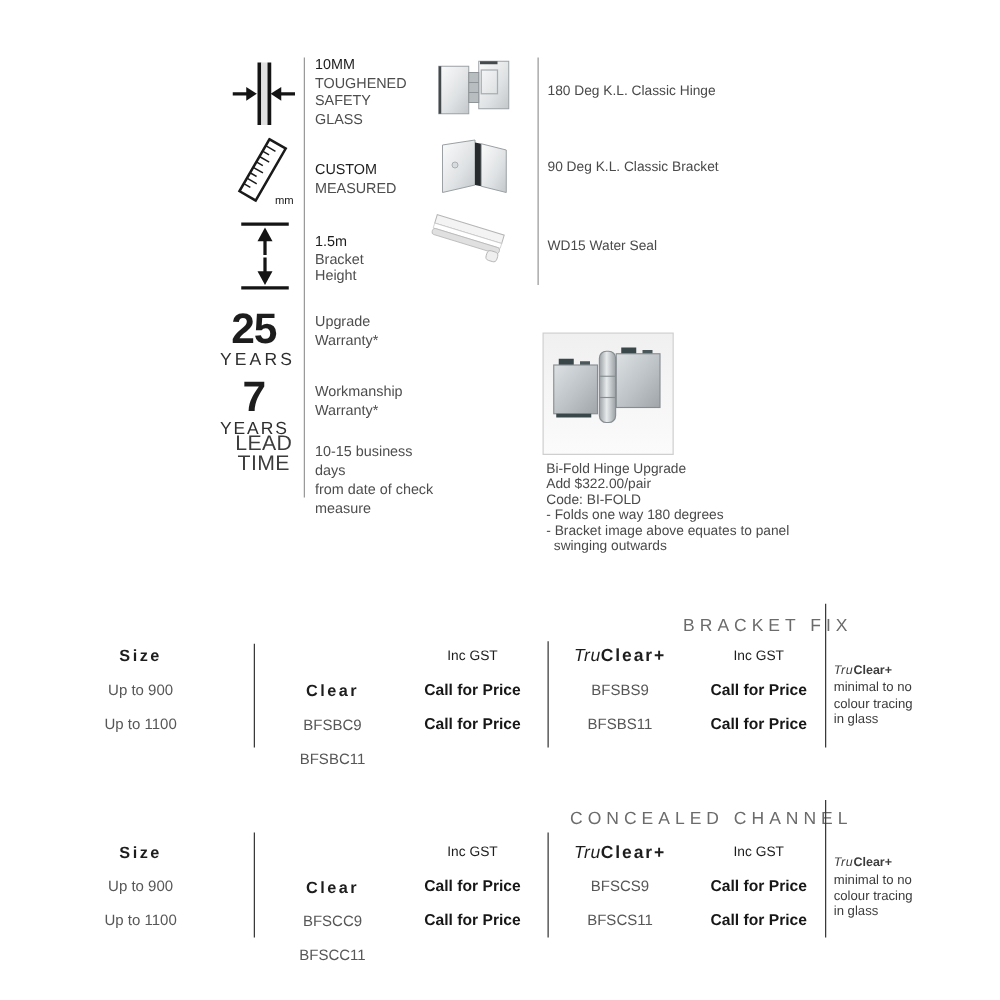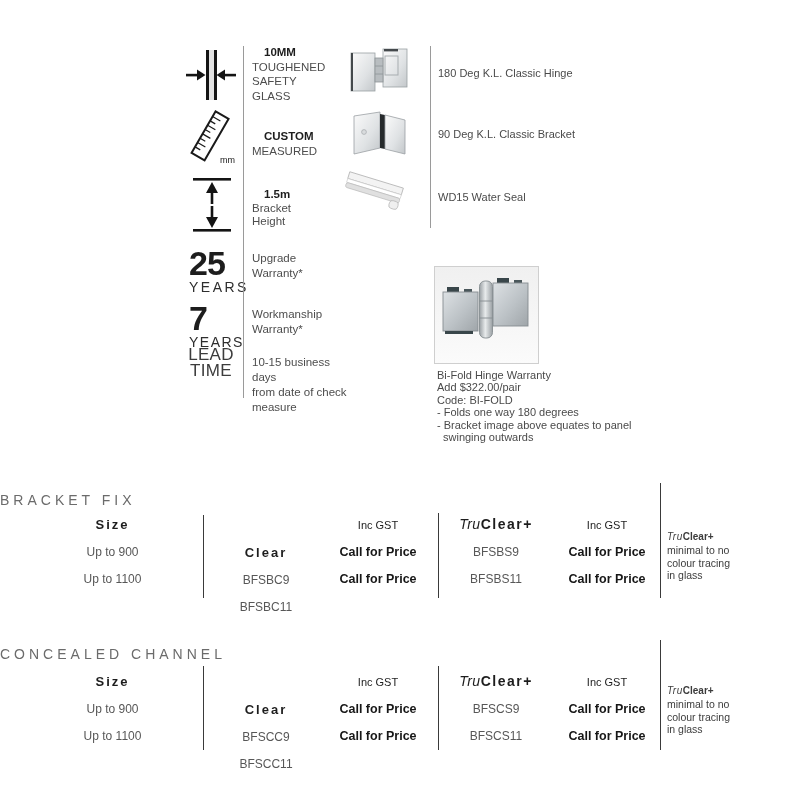--- a/index.html
+++ b/index.html
@@ -4,36 +4,36 @@
 <style>
   html,body{margin:0;padding:0;background:#fff;}
   .page{position:relative;width:800px;height:800px;background:#fff;overflow:hidden;
         font-family:"Liberation Sans","DejaVu Sans",sans-serif;color:#3d3d3d;}
   .abs{position:absolute;}
   .vline-soft{position:absolute;width:1px;background:#9a9a9a;}
   .vline-dark{position:absolute;width:1px;background:#3a3a3a;}
 
   
   .feat{position:absolute;left:252px;width:105px;font-size:11.5px;line-height:14.5px;color:#4d4d4d;}
-  .feat .t{font-weight:bold;color:#1d1d1d;margin-left:12px;}
-  .bignum{position:absolute;left:189px;width:54px;color:#1d1d1d;}
+  .feat .t{font-weight:normal;color:#1d1d1d;}
+  .bignum{position:absolute;left:176px;width:54px;text-align:center;color:#1d1d1d;}
   .bignum .num{font-size:34px;line-height:30px;font-weight:bold;letter-spacing:-1px;}
   .bignum .unit{font-size:14px;letter-spacing:2.5px;color:#2e2e2e;margin-top:1px;}
   .leadtime{position:absolute;left:182px;width:58px;text-align:center;
             font-size:17px;line-height:15.5px;color:#3c3c3c;letter-spacing:0.3px;}
 
   
   .plabel{position:absolute;left:438px;font-size:11px;color:#4a4a4a;white-space:nowrap;}
   .bifold-box{position:absolute;left:434px;top:266px;width:103px;height:96px;
               border:1px solid #cfcfcf;background:linear-gradient(#f0f0f0,#fbfbfb);}
   .bifold-text{position:absolute;left:437px;top:369px;font-size:11px;line-height:12.4px;color:#4a4a4a;}
   .bifold-text .ind{margin-left:6px;}
 
   
-  .tbl-title{position:absolute;left:0;width:682px;text-align:left;font-size:14px;
+  .tbl-title{position:absolute;left:0;width:682px;text-align:right;font-size:14px;
              letter-spacing:4px;color:#6b6b6b;font-weight:500;white-space:nowrap;}
   .cell{position:absolute;text-align:center;white-space:nowrap;line-height:13px;}
   .c-size{left:60px;width:105px;}
   .c-clear{left:211px;width:110px;margin-top:28px;}
   .c-gst1{left:323px;width:110px;}
   .c-tru{left:440px;width:112px;}
   .c-gst2{left:551px;width:112px;}
   .hdr-main{font-size:13px;font-weight:bold;letter-spacing:2px;color:#1d1d1d;}
   .hdr-gst{font-size:11px;font-weight:normal;color:#1d1d1d;}
   .tru-prefix{font-style:italic;font-weight:normal;letter-spacing:0.5px;}
@@ -192,21 +192,21 @@
     <rect x="61" y="10" width="12" height="7" fill="#39464a"></rect>
     <rect x="78" y="12" width="8" height="5" fill="#4a575b"></rect>
     <rect x="7" y="24" width="35" height="39" fill="url(#m2)" stroke="#868d91" stroke-width="0.9"></rect>
     <rect x="57" y="15" width="35" height="43" fill="url(#m2)" stroke="#868d91" stroke-width="0.9"></rect>
     <rect x="9" y="63" width="28" height="3" fill="#39464a"></rect>
     <rect x="43.5" y="13" width="13" height="57" rx="5.5" fill="url(#cyl)" stroke="#868d91" stroke-width="0.9"></rect>
     <line x1="43.5" y1="33" x2="56.5" y2="33" stroke="#868d91" stroke-width="0.9"></line>
     <line x1="43.5" y1="50" x2="56.5" y2="50" stroke="#868d91" stroke-width="0.9"></line>
   </svg>
   <div class="bifold-text">
-    <div>Bi-Fold Hinge Warranty</div>
+    <div>Bi-Fold Hinge Upgrade</div>
     <div>Add $322.00/pair</div>
     <div>Code: BI-FOLD</div>
     <div>- Folds one way 180 degrees</div>
     <div>- Bracket image above equates to panel</div>
     <div class="ind">swinging outwards</div>
   </div>
 
   <div class="tbl-title" style="top:492px">BRACKET FIX</div>
 
   <div class="vline-dark" style="left:203px;top:515px;height:83px"></div>

